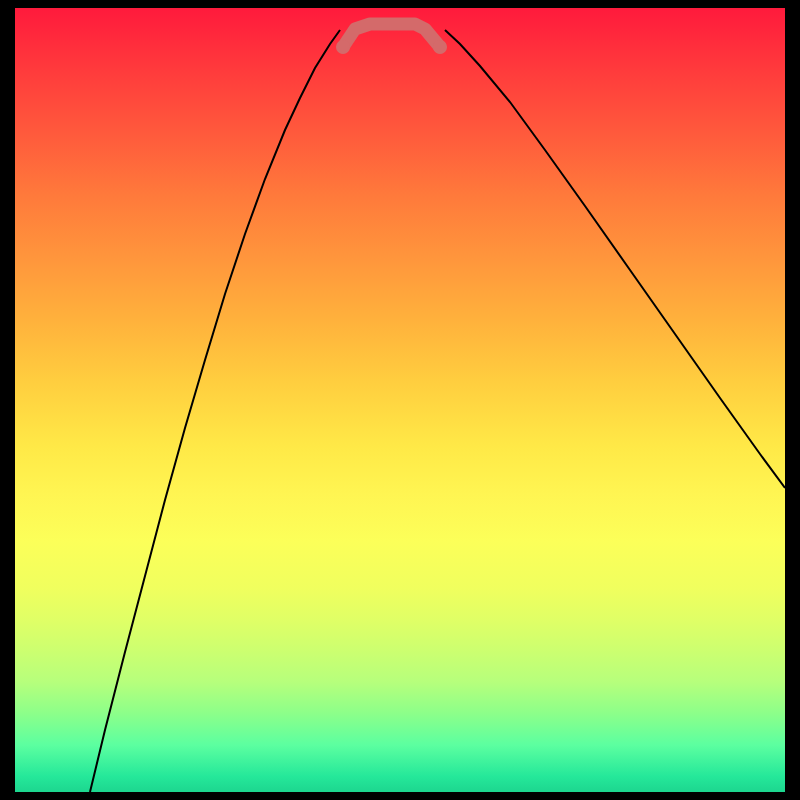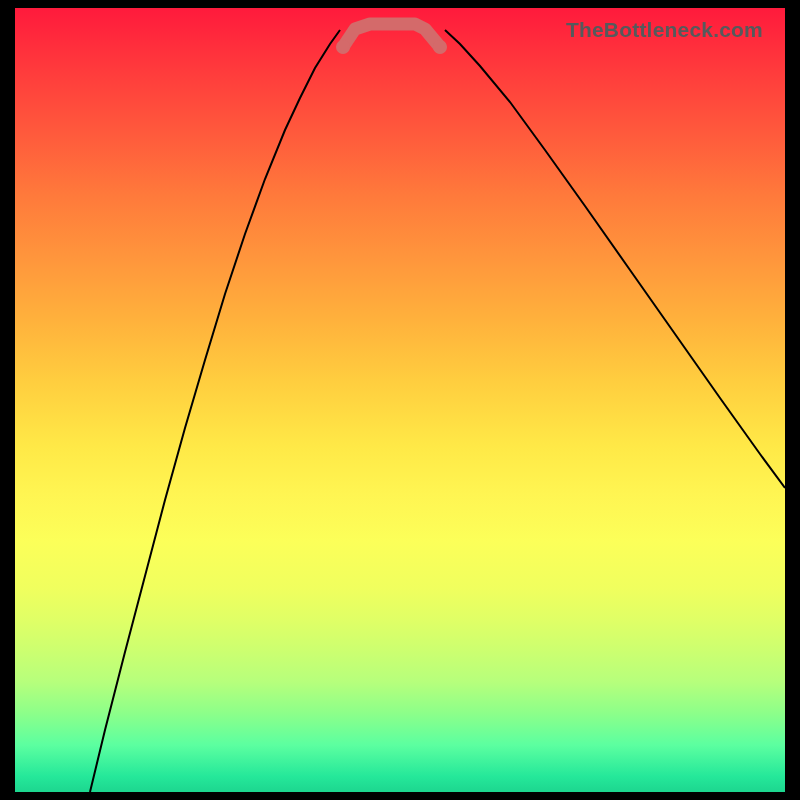--- a/index.html
+++ b/index.html
@@ -55,21 +55,20 @@
   }
   .curve { fill: none; stroke: #000; stroke-width: 2; }
   .bottom-bar { fill: none; stroke: #d46a6a; stroke-width: 13; stroke-linecap: round; stroke-linejoin: round; }
   .dot { fill: #d46a6a; }
 </style>
 </head>
 <body>
 
 <div class="frame">
   <div class="plot-area">
-    <div class="watermark">TheBottleneck.com</div>
     <svg class="curves" viewBox="0 0 770 784" preserveAspectRatio="none">
       <path class="curve" d="M75 784 L90 722 L110 644 L130 568 L150 492 L170 420 L190 352 L210 286 L230 226 L250 171 L270 122 L285 90 L300 60 L315 36 L325 22"></path>
       <path class="curve" d="M430 22 L445 36 L465 58 L495 94 L530 142 L570 198 L615 262 L660 326 L705 390 L745 446 L770 480"></path>
       <path class="bottom-bar" d="M328 39 L340 21 L355 16 L400 16 L410 21 L425 39"></path>
       <circle class="dot" r="7" cx="328" cy="39"></circle>
       <circle class="dot" r="7" cx="425" cy="39"></circle>
     </svg>
   </div>
 </div>
 

